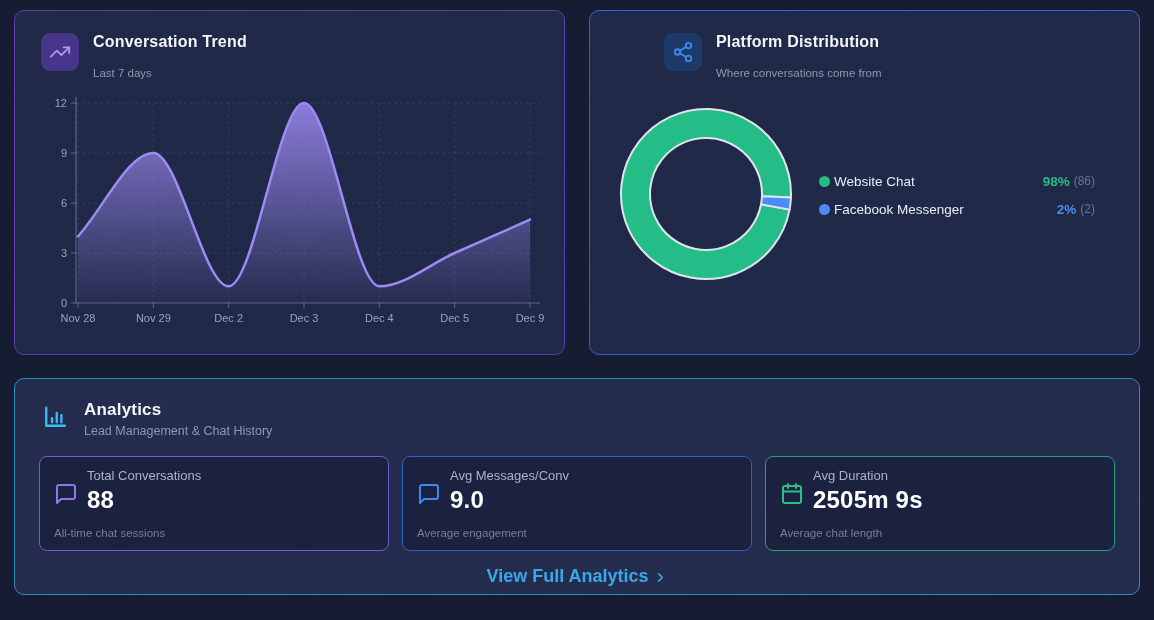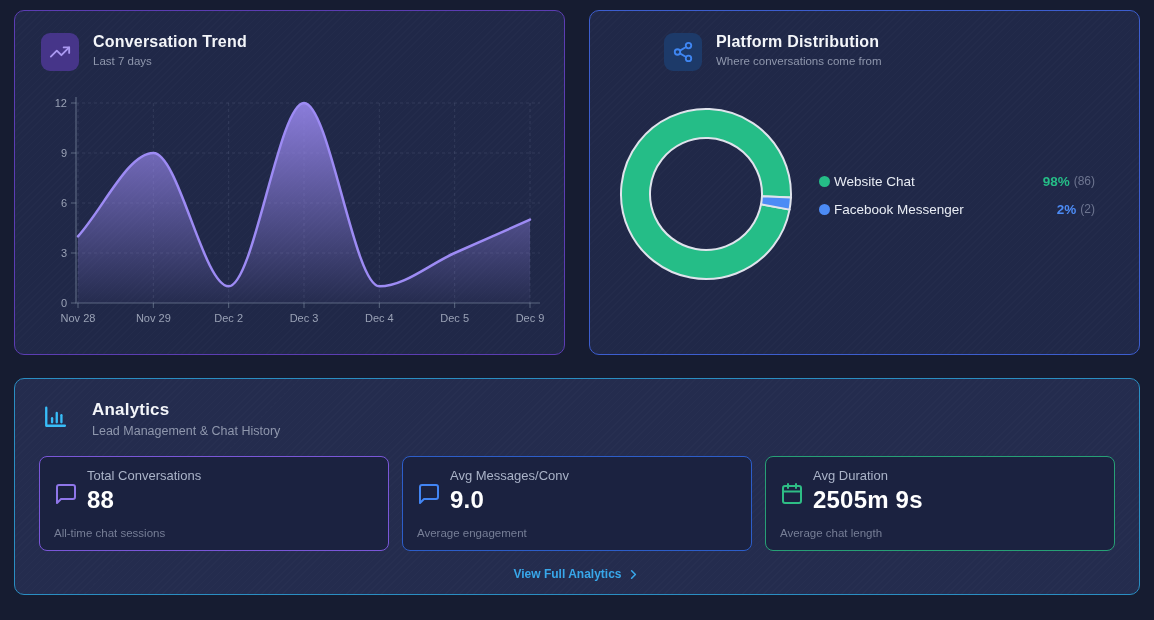--- a/index.html
+++ b/index.html
@@ -22,56 +22,56 @@
   .card-analytics{ left: 14px;  top: 378px; width: 1126px; height: 217px; border: 1px solid #2a8ec2; background-color: #242c4e; }
 
   .card-head { display: flex; align-items: flex-start; gap: 14px; padding: 22px 0 0 26px; }
   .icon-box {
     width: 38px; height: 38px; border-radius: 9px;
     display: flex; align-items: center; justify-content: center; flex: 0 0 auto;
   }
   .icon-box.purple { background: #463589; color: #ab99f2; }
   .icon-box.blue   { background: #1d3a69; color: #3f86f2; }
   .head-text h2 { font-size: 16px; font-weight: 700; color: #f3f5f9; letter-spacing: .2px; }
-  .head-text p  { font-size: 11.5px; color: #8f97ad; margin-top: 4px; }
+  .head-text p  { font-size: 11.5px; color: #8f97ad; margin-top: 16px; }
 
   .trend-chart { position: absolute; left: 25px; top: 80px; }
   .trend-chart text { font-family: "Liberation Sans", sans-serif; font-size: 11px; fill: #9aa2b6; }
 
   .donut-chart { position: absolute; left: 16px; top: 83px; }
 
   .legend { position: absolute; left: 229px; top: 156px; width: 276px; }
   .legend-row { display: flex; align-items: center; height: 28px; gap: 4px; cursor: pointer; }
   .legend-dot { width: 11px; height: 11px; border-radius: 50%; flex: 0 0 auto; }
   .legend-label { font-size: 13.5px; color: #e8ecf4; }
   .legend-spacer { flex: 1; }
   .legend-pct { font-size: 13.5px; font-weight: 700; }
   .legend-count { font-size: 12px; color: #6d7590; }
 
-  .analytics-head { display: flex; align-items: flex-start; gap: 23px; padding: 21px 16px 0 26px; }
+  .analytics-head { display: flex; align-items: flex-start; gap: 15px; padding: 21px 16px 0 26px; }
   .analytics-head .big-icon { color: #38bdf8; margin-top: 3px; }
   .analytics-head h2 { font-size: 17px; font-weight: 700; color: #f3f5f9; }
   .analytics-head p  { font-size: 12.5px; color: #8f97ad; margin-top: 4px; }
 
   .stats { position: absolute; left: 24px; right: 24px; top: 77px; display: flex; gap: 13px; border-radius: 21px; }
   .stat-card {
     flex: 1; height: 95px; position: relative;
     background: #1b2240; border: 1px solid; border-radius: 8px;
     padding: 11px 14px;
   }
   .stat-top { display: flex; gap: 9px; }
   .stat-icon { flex: 0 0 auto; margin-top: 14px; }
   .stat-label { font-size: 13px; color: #aab3c8; }
   .stat-value { font-size: 24px; font-weight: 700; color: #ffffff; margin-top: 3px; letter-spacing: .2px; }
   .stat-caption { position: absolute; left: 14px; bottom: 11px; font-size: 11.5px; color: #767e96; }
 
   .view-link {
     position: absolute; left: 0; right: 0; top: 187px;
     display: flex; align-items: center; justify-content: center; gap: 4px;
-    color: #38a7ea; font-size: 12px; font-weight: 700; cursor: pointer;
+    color: #38a7ea; font-size: 18px; font-weight: 700; cursor: pointer;
   }
   .view-link svg { margin-top: 1px; }
 </style>
 </head>
 <body>
 
 <div class="page">
 
   <section class="card card-trend">
     <header class="card-head">

